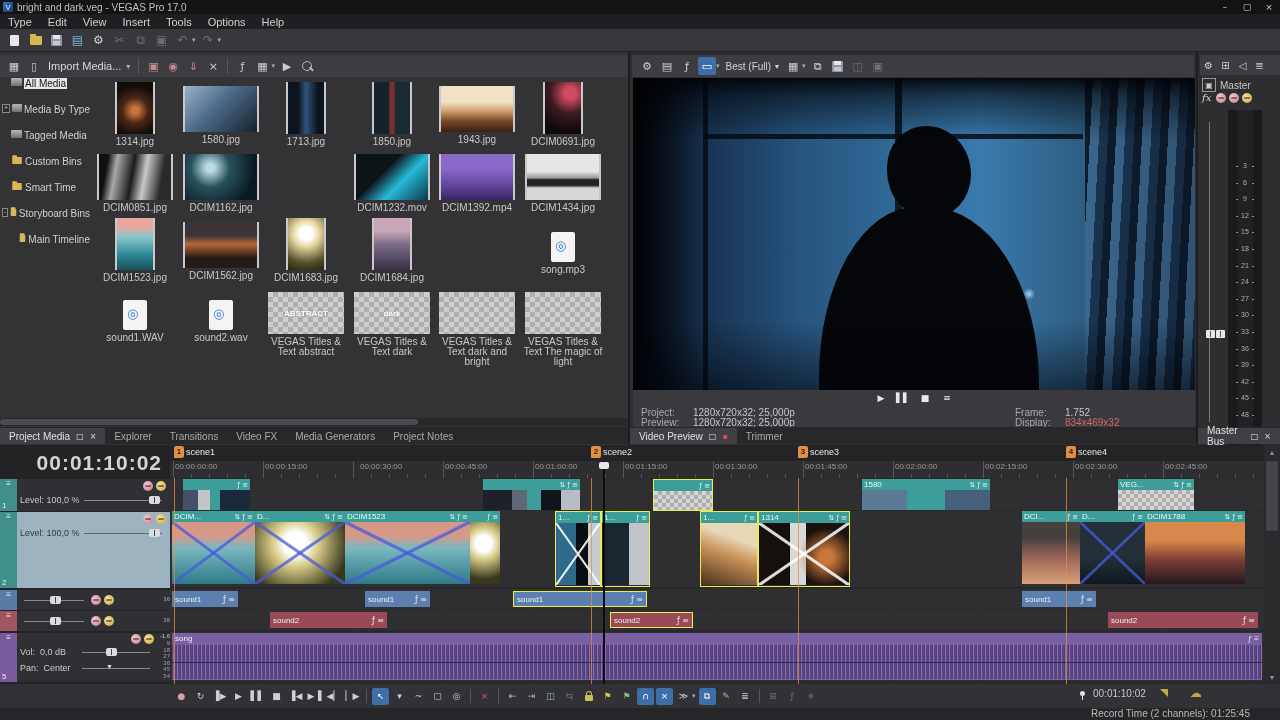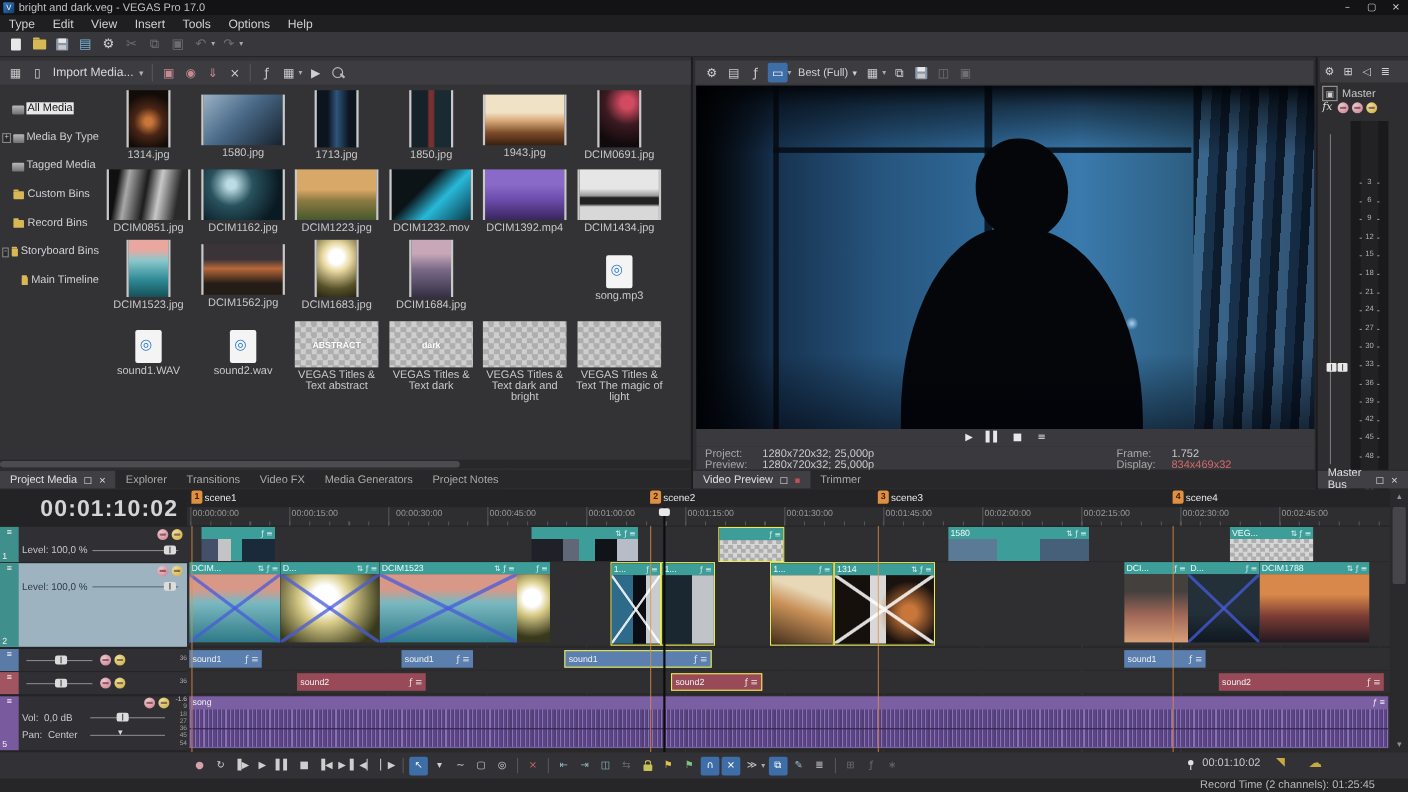--- a/index.html
+++ b/index.html
@@ -40,21 +40,21 @@
   .circ.yellow{background:radial-gradient(circle at 35% 35%,#f0e0a0,#c8a838);}
   .circ::after{content:"";position:absolute;left:2px;top:4px;width:6px;height:2px;background:rgba(60,30,30,.55);border-radius:1px;}
   
   #mediapanel{left:0;top:52px;width:630px;height:393px;background:#333336;border-right:2px solid #1d1d1f;box-sizing:border-box;}
   #mediatoolbar{left:0;top:3px;width:628px;height:22px;background:#3d3d41;display:flex;align-items:center;padding-left:4px;box-sizing:border-box;}
   #mediatoolbar .icon{width:18px;height:18px;font-size:11px;margin:0 1px;}
   #importbtn{display:flex;align-items:center;height:18px;padding:0 4px;color:#d8d8d8;font-size:11px;}
   #importbtn .dd{margin-left:5px;font-size:8px;color:#b0b0b0;}
   .vsep{width:1px;height:16px;background:#55555a;margin:0 4px;}
   #mediatree{left:0;top:26px;width:90px;height:340px;overflow:hidden;}
-  .treerow{display:flex;align-items:flex-end;height:26px;font-size:10px;color:#d0d0d0;white-space:nowrap;}
+  .treerow{display:flex;align-items:flex-start;height:26px;font-size:10px;color:#d0d0d0;white-space:nowrap;}
   .treerow .exp{width:7px;height:7px;border:1px solid #888;font-size:7px;line-height:6px;text-align:center;color:#ccc;margin-right:2px;background:#2a2a2c;}
   .treerow .i-folder{transform:scale(.8);margin-right:2px;}
   .treerow .i-media{width:11px;height:8px;background:linear-gradient(180deg,#b8b8b8,#707074);border-radius:1px;margin-right:2px;display:inline-block;}
   .treerow.selected .lbl{background:#e8e8e8;color:#141414;padding:0 1px;}
   #mediagrid{left:90px;top:26px;width:538px;height:340px;}
   .mitem{position:absolute;width:86px;text-align:center;}
   .mthumb{margin:0 auto;border-left:2px solid #c8c8c8;border-right:2px solid #c8c8c8;}
   .mname{font-size:10px;color:#c8c8c8;margin-top:3px;line-height:10px;}
   .audio-file{width:24px;height:30px;background:#f4f4f4;border-radius:2px;margin:14px auto 0;position:relative;}
   .audio-file::before{content:"◎";position:absolute;left:4px;top:6px;font-size:13px;color:#2e7ac8;font-family:"DejaVu Sans",sans-serif;}
@@ -301,21 +301,21 @@
           <span class="lbl">Tagged Media</span>
         </div>
         <div class="treerow" style="padding-left: 2px;">
           <span style="width: 9px; display: inline-block;"></span>
           <span class="i-folder"></span>
           <span class="lbl">Custom Bins</span>
         </div>
         <div class="treerow" style="padding-left: 2px;">
           <span style="width: 9px; display: inline-block;"></span>
           <span class="i-folder"></span>
-          <span class="lbl">Record Bins</span>
+          <span class="lbl">Smart Time</span>
         </div>
         <div class="treerow" style="padding-left: 2px;">
           <span class="exp">-</span>
           <span class="i-folder"></span>
           <span class="lbl">Storyboard Bins</span>
         </div>
         <div class="treerow" style="padding-left: 14px;">
           <span style="width: 9px; display: inline-block;"></span>
           <span class="i-folder"></span>
           <span class="lbl">Main Timeline</span>
@@ -346,24 +346,20 @@
           <div class="mthumb t0691" style="width: 36px; height: 52px;"></div>
           <div class="mname">DCIM0691.jpg</div>
         </div>
         <div class="mitem" style="left: 2px; top: 72px;">
           <div class="mthumb t0851" style="width: 72px; height: 46px; margin-top: 4px;"></div>
           <div class="mname">DCIM0851.jpg</div>
         </div>
         <div class="mitem" style="left: 88px; top: 72px;">
           <div class="mthumb t1162" style="width: 72px; height: 46px; margin-top: 4px;"></div>
           <div class="mname">DCIM1162.jpg</div>
-        </div>
-        <div class="mitem" style="left: 173px; top: 72px;">
-          <div class="mthumb t1223" style="width: 72px; height: 46px; margin-top: 4px;"></div>
-          <div class="mname">DCIM1223.jpg</div>
         </div>
         <div class="mitem" style="left: 259px; top: 72px;">
           <div class="mthumb t1232" style="width: 72px; height: 46px; margin-top: 4px;"></div>
           <div class="mname">DCIM1232.mov</div>
         </div>
         <div class="mitem" style="left: 344px; top: 72px;">
           <div class="mthumb t1392" style="width: 72px; height: 46px; margin-top: 4px;"></div>
           <div class="mname">DCIM1392.mp4</div>
         </div>
         <div class="mitem" style="left: 430px; top: 72px;">

